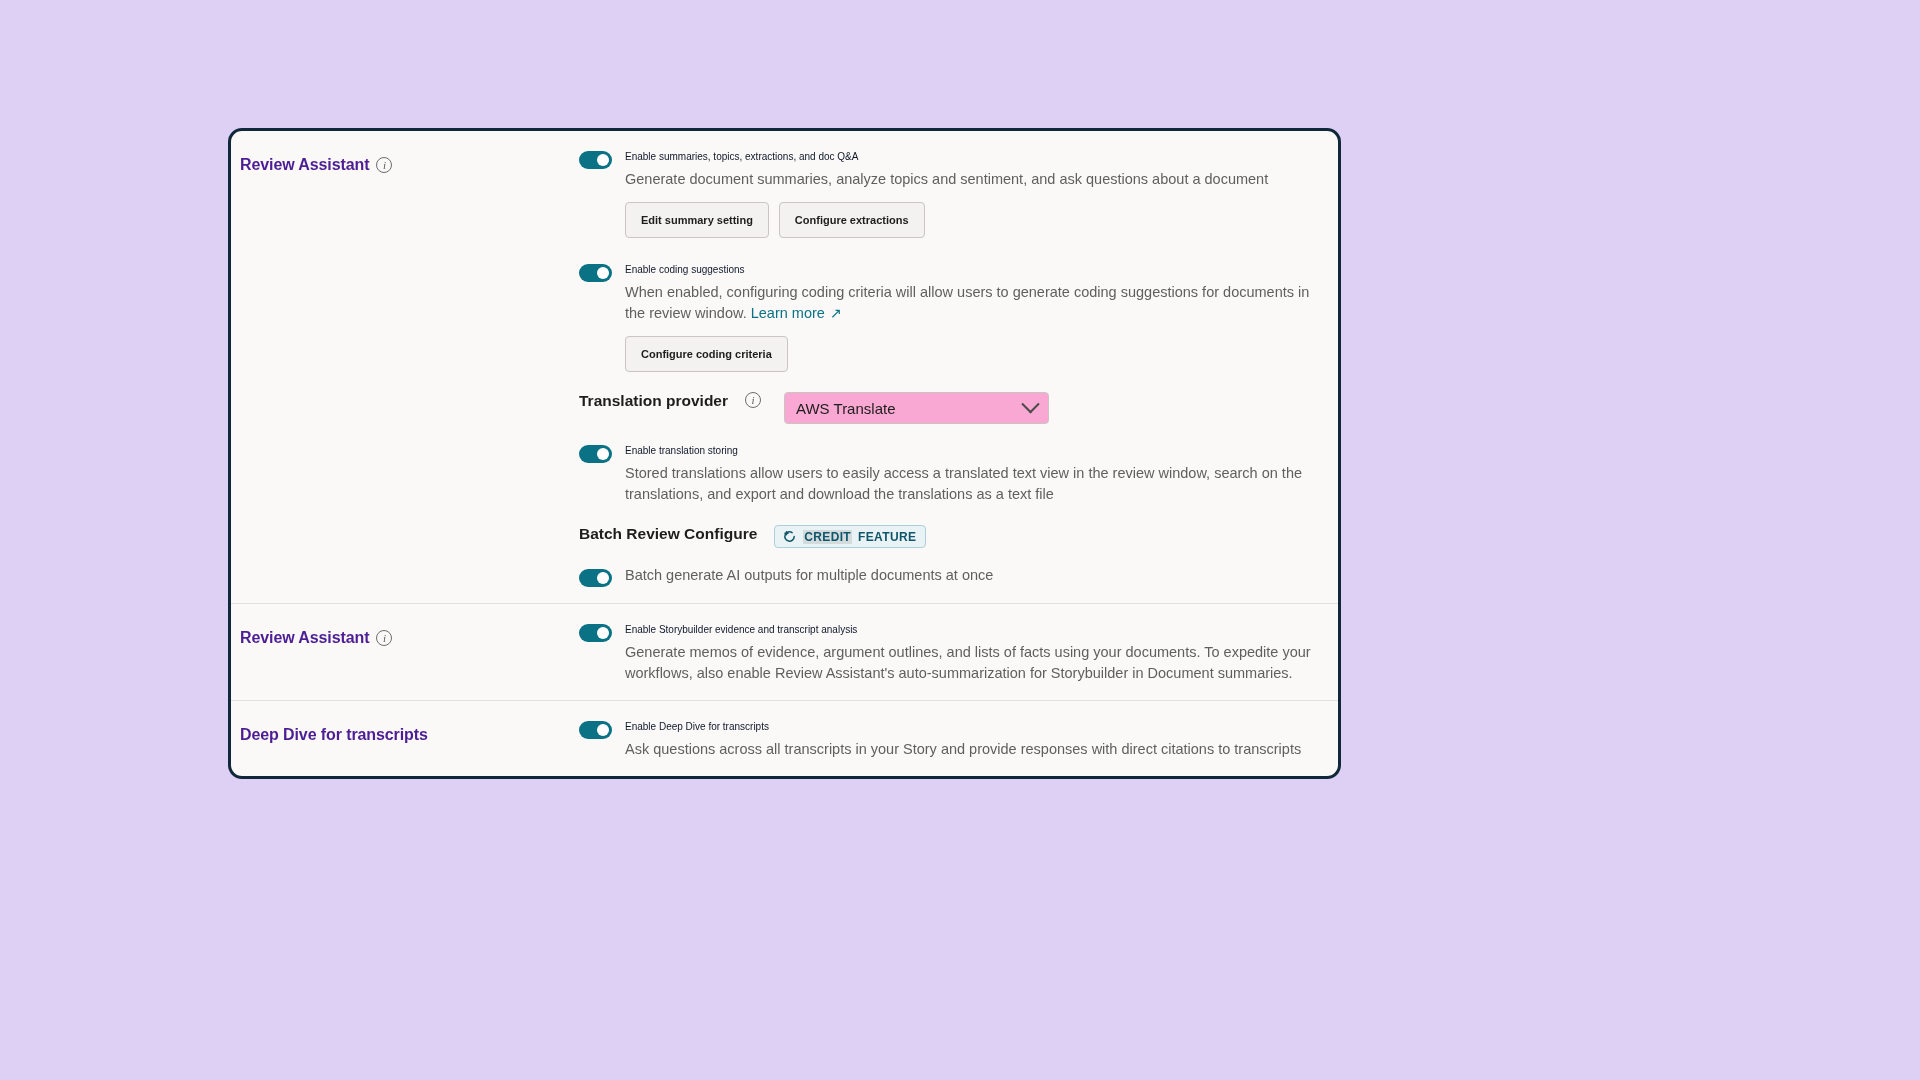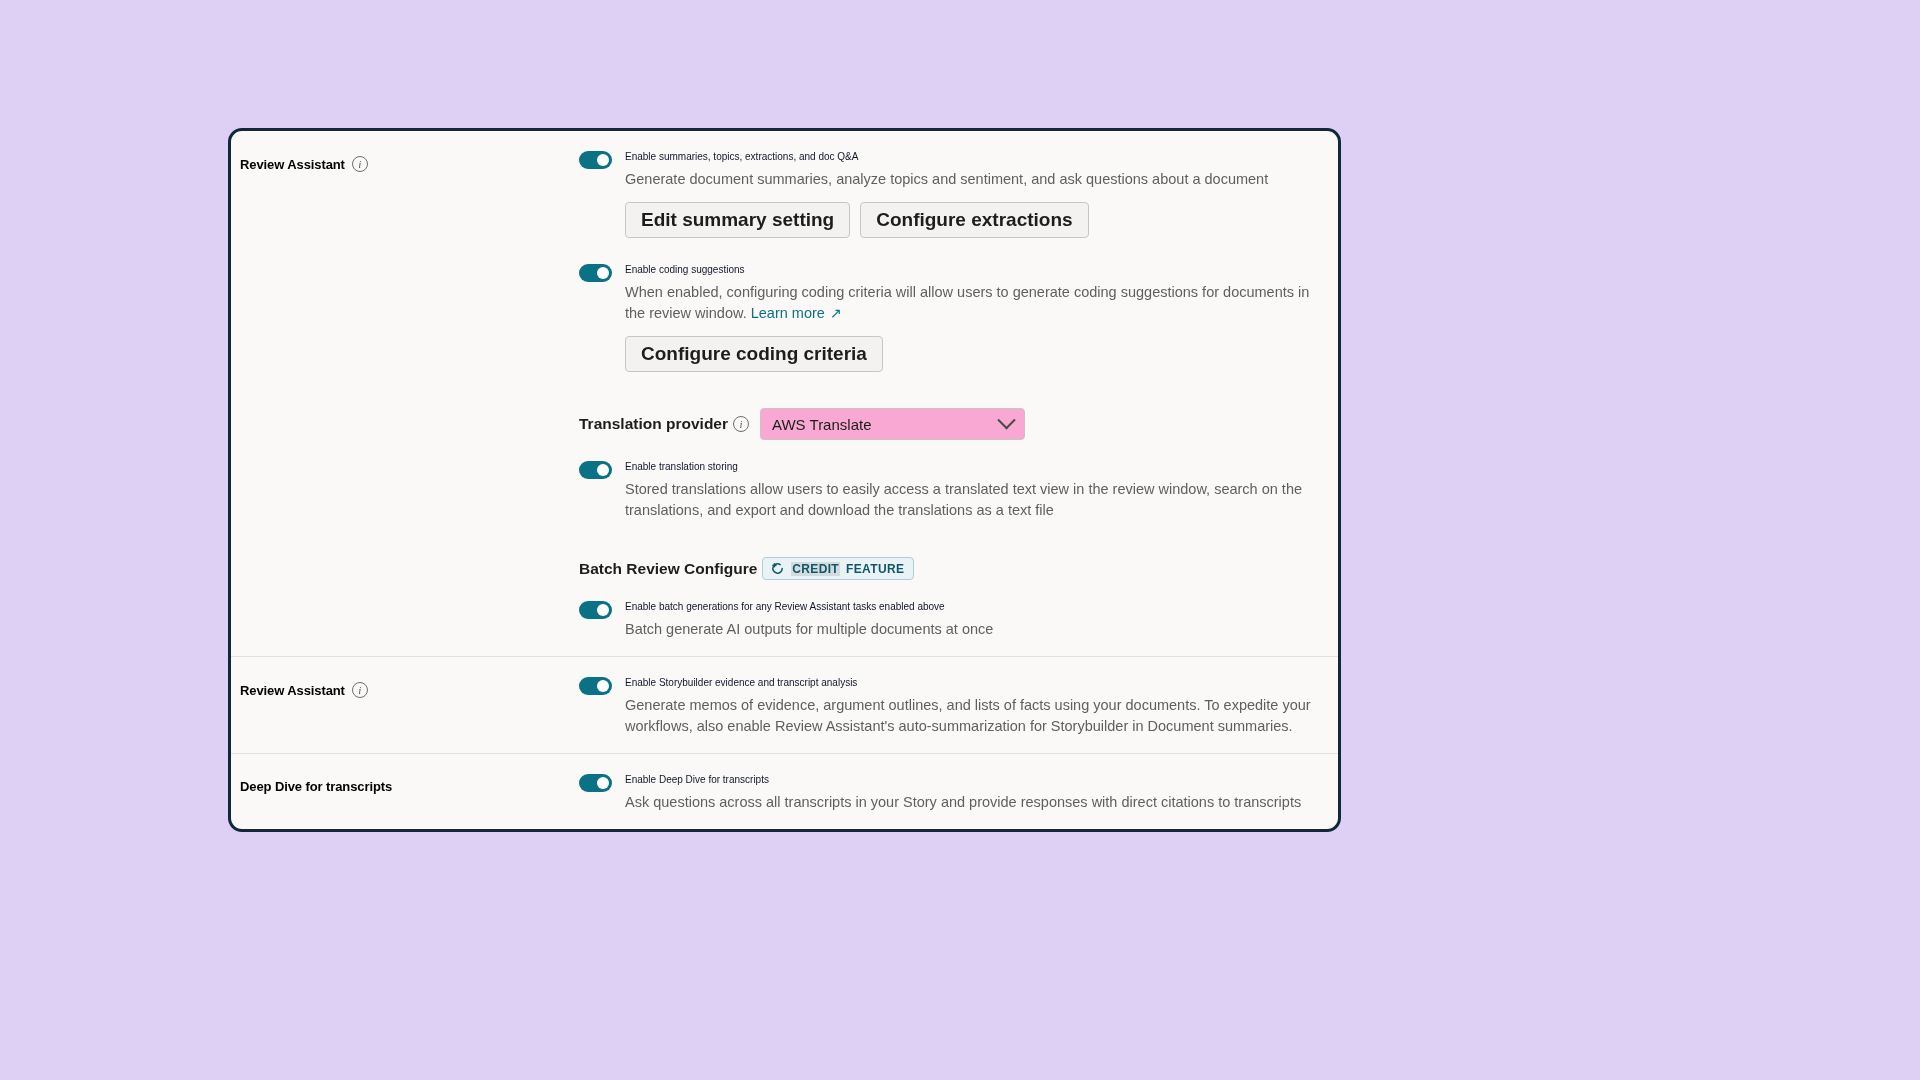--- a/index.html
+++ b/index.html
@@ -33,23 +33,23 @@
   .section-label {
     width: 348px;
     flex: 0 0 348px;
     padding-left: 9px;
     display: flex;
     align-items: center;
     gap: 7px;
     padding-top: 9px;
   }
   .section-title {
-    font-size: 13px;
-    font-weight: bold;
-    color: #000000;
+    font-size: 16px;
+    font-weight: bold;
+    color: #4c1d95;
     letter-spacing: -0.1px;
   }
   .info-icon {
     width: 16px; height: 16px;
     border: 1.4px solid #6d6d6d;
     border-radius: 50%;
     display: inline-flex;
     align-items: center; justify-content: center;
     font-size: 11px;
     font-style: italic;
@@ -98,29 +98,29 @@
     white-space: nowrap;
   }
   .link .ext { display: inline-block; margin-left: 5px; font-size: 14px; }
 
   .btn-row { display: flex; gap: 10px; margin-top: 12px; margin-left: 0px; }
   .btn {
     background: #f3f2f0;
     border: 1px solid #c9c6c2;
     border-radius: 4px;
     padding: 8px 15px;
-    font-size: 19px;
+    font-size: 11px;
     font-weight: bold;
     color: #1d1d1b;
     cursor: pointer;
     font-family: "Liberation Sans", sans-serif;
     line-height: 18px;
   }
 
-  .subrow { display: flex; align-items: center; gap: 5px; margin-top: 36px; }
+  .subrow { display: flex; gap: 17px; margin-top: 20px; }
   .subrow-label {
     font-size: 15.5px;
     font-weight: bold;
     color: #1d1d1b;
   }
   .select {
     margin-left: 6px;
     width: 265px;
     height: 32px;
     border: 1px solid #c9c6c2;
@@ -238,21 +238,20 @@
           </span>
         </div>
 
         <div class="spacer-12"></div>
 
         <div class="toggle-row">
           <div class="toggle">
               <span class="knob"></span>
             </div>
           <div class="toggle-text">
-            <div class="toggle-title">Enable batch generations for any Review Assistant tasks enabled above</div>
             <div class="toggle-desc">Batch generate AI outputs for multiple documents at once</div>
           </div>
         </div>
 
       </div>
     </div>
 
     <div class="section">
       <div class="section-label">
         <span class="section-title">Review Assistant</span>

